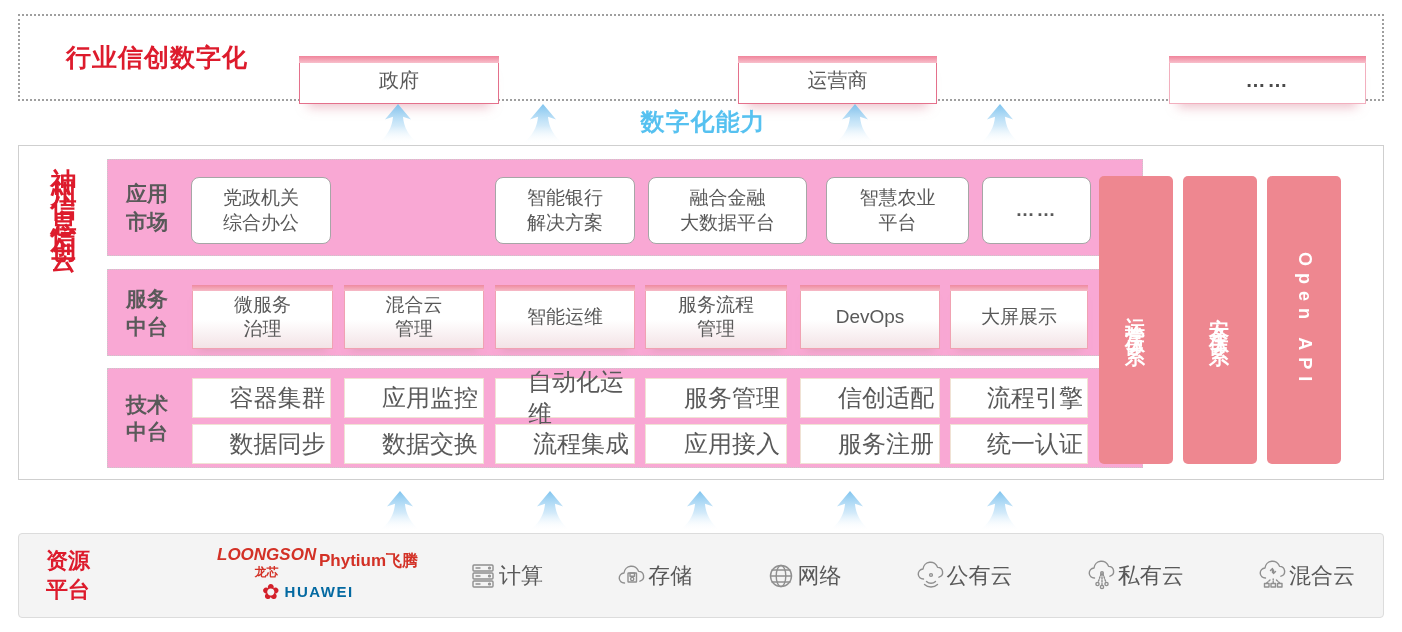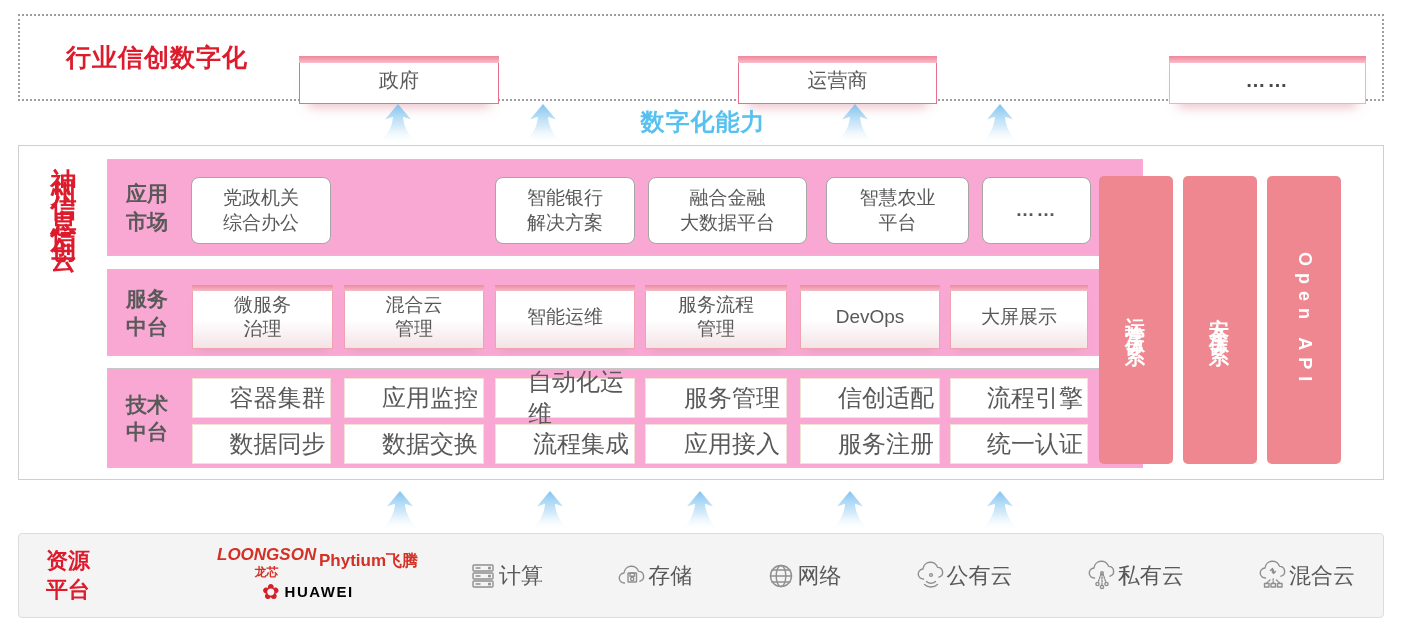--- a/index.html
+++ b/index.html
@@ -60,21 +60,21 @@
     background:#f4f4f4; border:1px solid #dcdcdc; border-radius:4px; }
   .res-title { position:absolute; left:27px; top:0; height:100%; display:flex; align-items:center;
     font-size:22px; font-weight:bold; color:#dd1b2c; white-space:pre-line; line-height:1.3; }
   .logo-loongson { position:absolute; left:198px; top:11px; text-align:center; color:#d33126; }
   .logo-loongson .en { display:block; font-size:17px; font-weight:bold; font-style:italic; }
   .logo-loongson .cn { display:block; font-size:12px; font-weight:bold; margin-top:-1px; }
   .logo-phytium { position:absolute; left:300px; top:17px; color:#d33126; font-weight:bold; font-size:17px; }
   .logo-phytium .cn { color:#d33126; font-size:16px; }
   .logo-huawei { position:absolute; left:243px; top:47px; display:flex; align-items:center; gap:5px; }
   .hw-flower { color:#d3202a; font-size:21px; line-height:1; }
-  .hw-text { font-size:15px; font-weight:bold; color:#000000; letter-spacing:1.5px; }
+  .hw-text { font-size:15px; font-weight:bold; color:#0369a1; letter-spacing:1.5px; }
   .res-items { position:absolute; left:448px; right:28px; top:0; height:100%;
     display:flex; align-items:center; justify-content:space-between; }
   .res-item { display:flex; align-items:center; font-size:22px; color:#595959; }
   .res-icon { width:32px; height:32px; stroke:#8f8f8f; fill:none; stroke-width:1.4;
     stroke-linecap:round; stroke-linejoin:round; }
 </style>
 </head>
 <body>
 
 <div class="stage">

